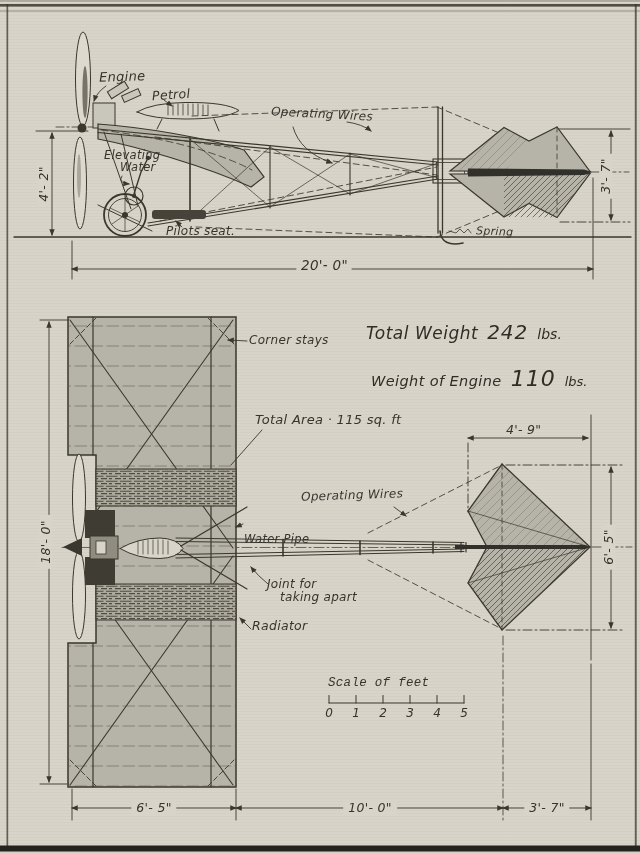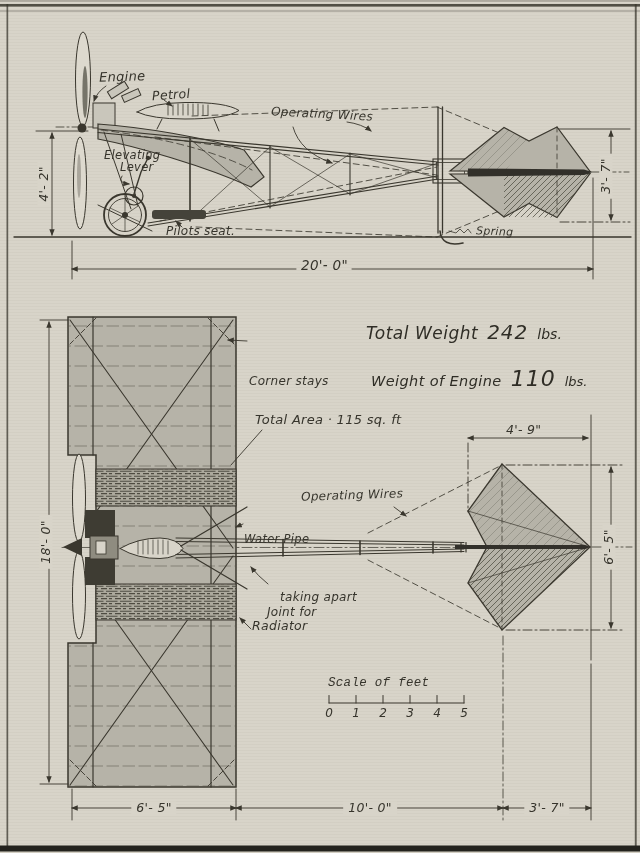--- a/index.html
+++ b/index.html
@@ -288,33 +288,33 @@
       <path d="M268,584 Q258,576 251,567" marker-end="url(#arr)"></path>
       <path d="M251,629 L240,618" marker-end="url(#arr)"></path>
     </g>
   </g>
 </svg>
 
 <div class="lbl" style="left:99px;top:70px;font-size:13px;transform:rotate(-2deg);">Engine</div>
 <div class="lbl" style="left:152px;top:88px;font-size:12.5px;transform:rotate(-4deg);">Petrol</div>
 <div class="lbl" style="left:271px;top:108px;transform:rotate(3deg);">Operating Wires</div>
 <div class="lbl" style="left:104px;top:149px;font-size:11.5px;">Elevating</div>
-<div class="lbl" style="left:120px;top:161px;font-size:11.5px;">Lever</div>
+<div class="lbl" style="left:120px;top:161px;font-size:11.5px;">Water</div>
 <div class="lbl" style="left:166px;top:225px;text-align:center;">Pilots seat.</div>
 <div class="lbl" style="left:476px;top:226px;font-size:11px;transform:rotate(2deg);">Spring</div>
 
 <div class="lbl rot onpaper" style="left:44px;top:184px;font-size:12.5px;">4'- 2"</div>
 <div class="lbl rot onpaper" style="left:606px;top:176px;font-size:12.5px;">3'- 7"</div>
 <div class="lbl" style="left:301px;top:258px;font-size:13.5px;">20'- 0"</div>
 
-<div class="lbl" style="left:249px;top:334px;margin-top:41px;">Corner stays</div>
+<div class="lbl" style="left:249px;top:334px;">Corner stays</div>
 <div class="lbl" style="left:255px;top:413px;font-size:13px;">Total Area · 115 sq. ft</div>
 <div class="lbl" style="left:301px;top:489px;transform:rotate(-2deg);">Operating Wires</div>
 <div class="lbl" style="left:244px;top:514px;font-size:11.5px;margin-top:19px;">Water Pipe</div>
-<div class="lbl" style="left:267px;top:578px;margin-top:28px;">Joint for</div>
+<div class="lbl" style="left:267px;top:578px;">Joint for</div>
 <div class="lbl" style="left:280px;top:591px;">taking apart</div>
 <div class="lbl" style="left:252px;top:619px;font-size:12.5px;">Radiator</div>
 
 <div class="wrow" style="left:366px;top:320px;">
   <span class="wlab">Total Weight</span>
   <span class="wval">242</span>
   <span class="wunit">lbs.</span>
 </div>
 <div class="wrow" style="left:371px;top:366px;">
   <span class="wlab2">Weight of Engine</span>

